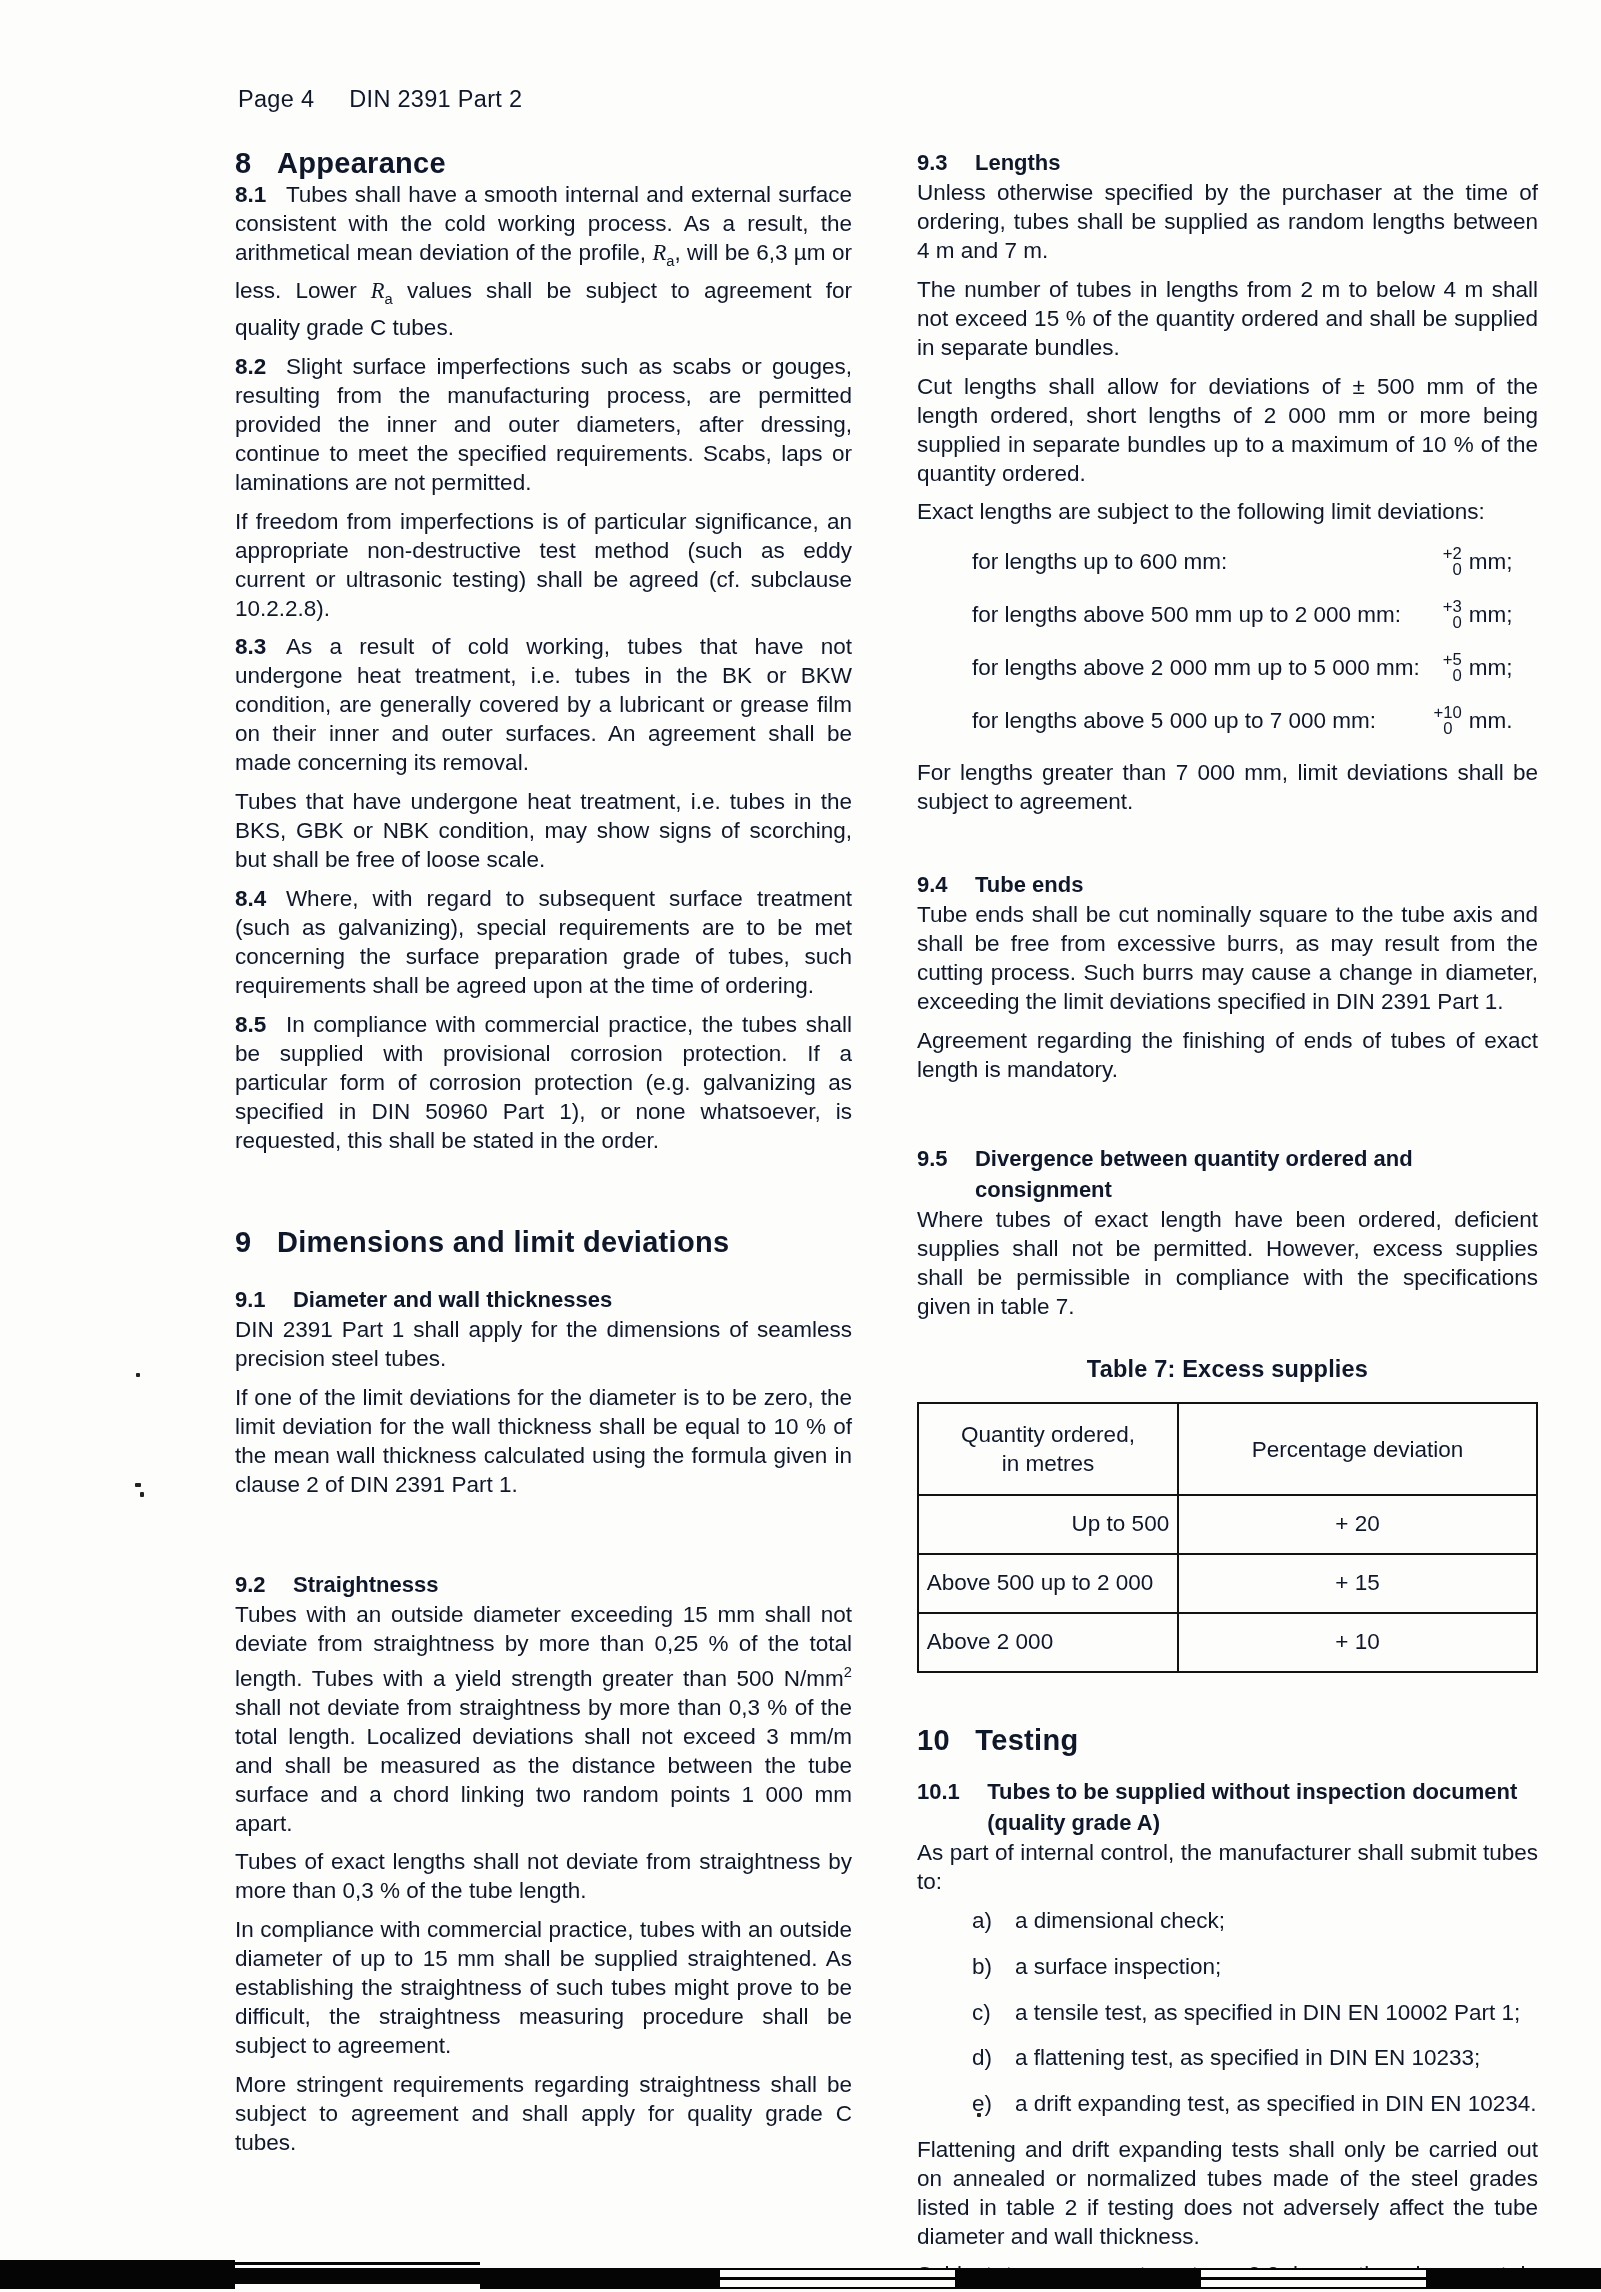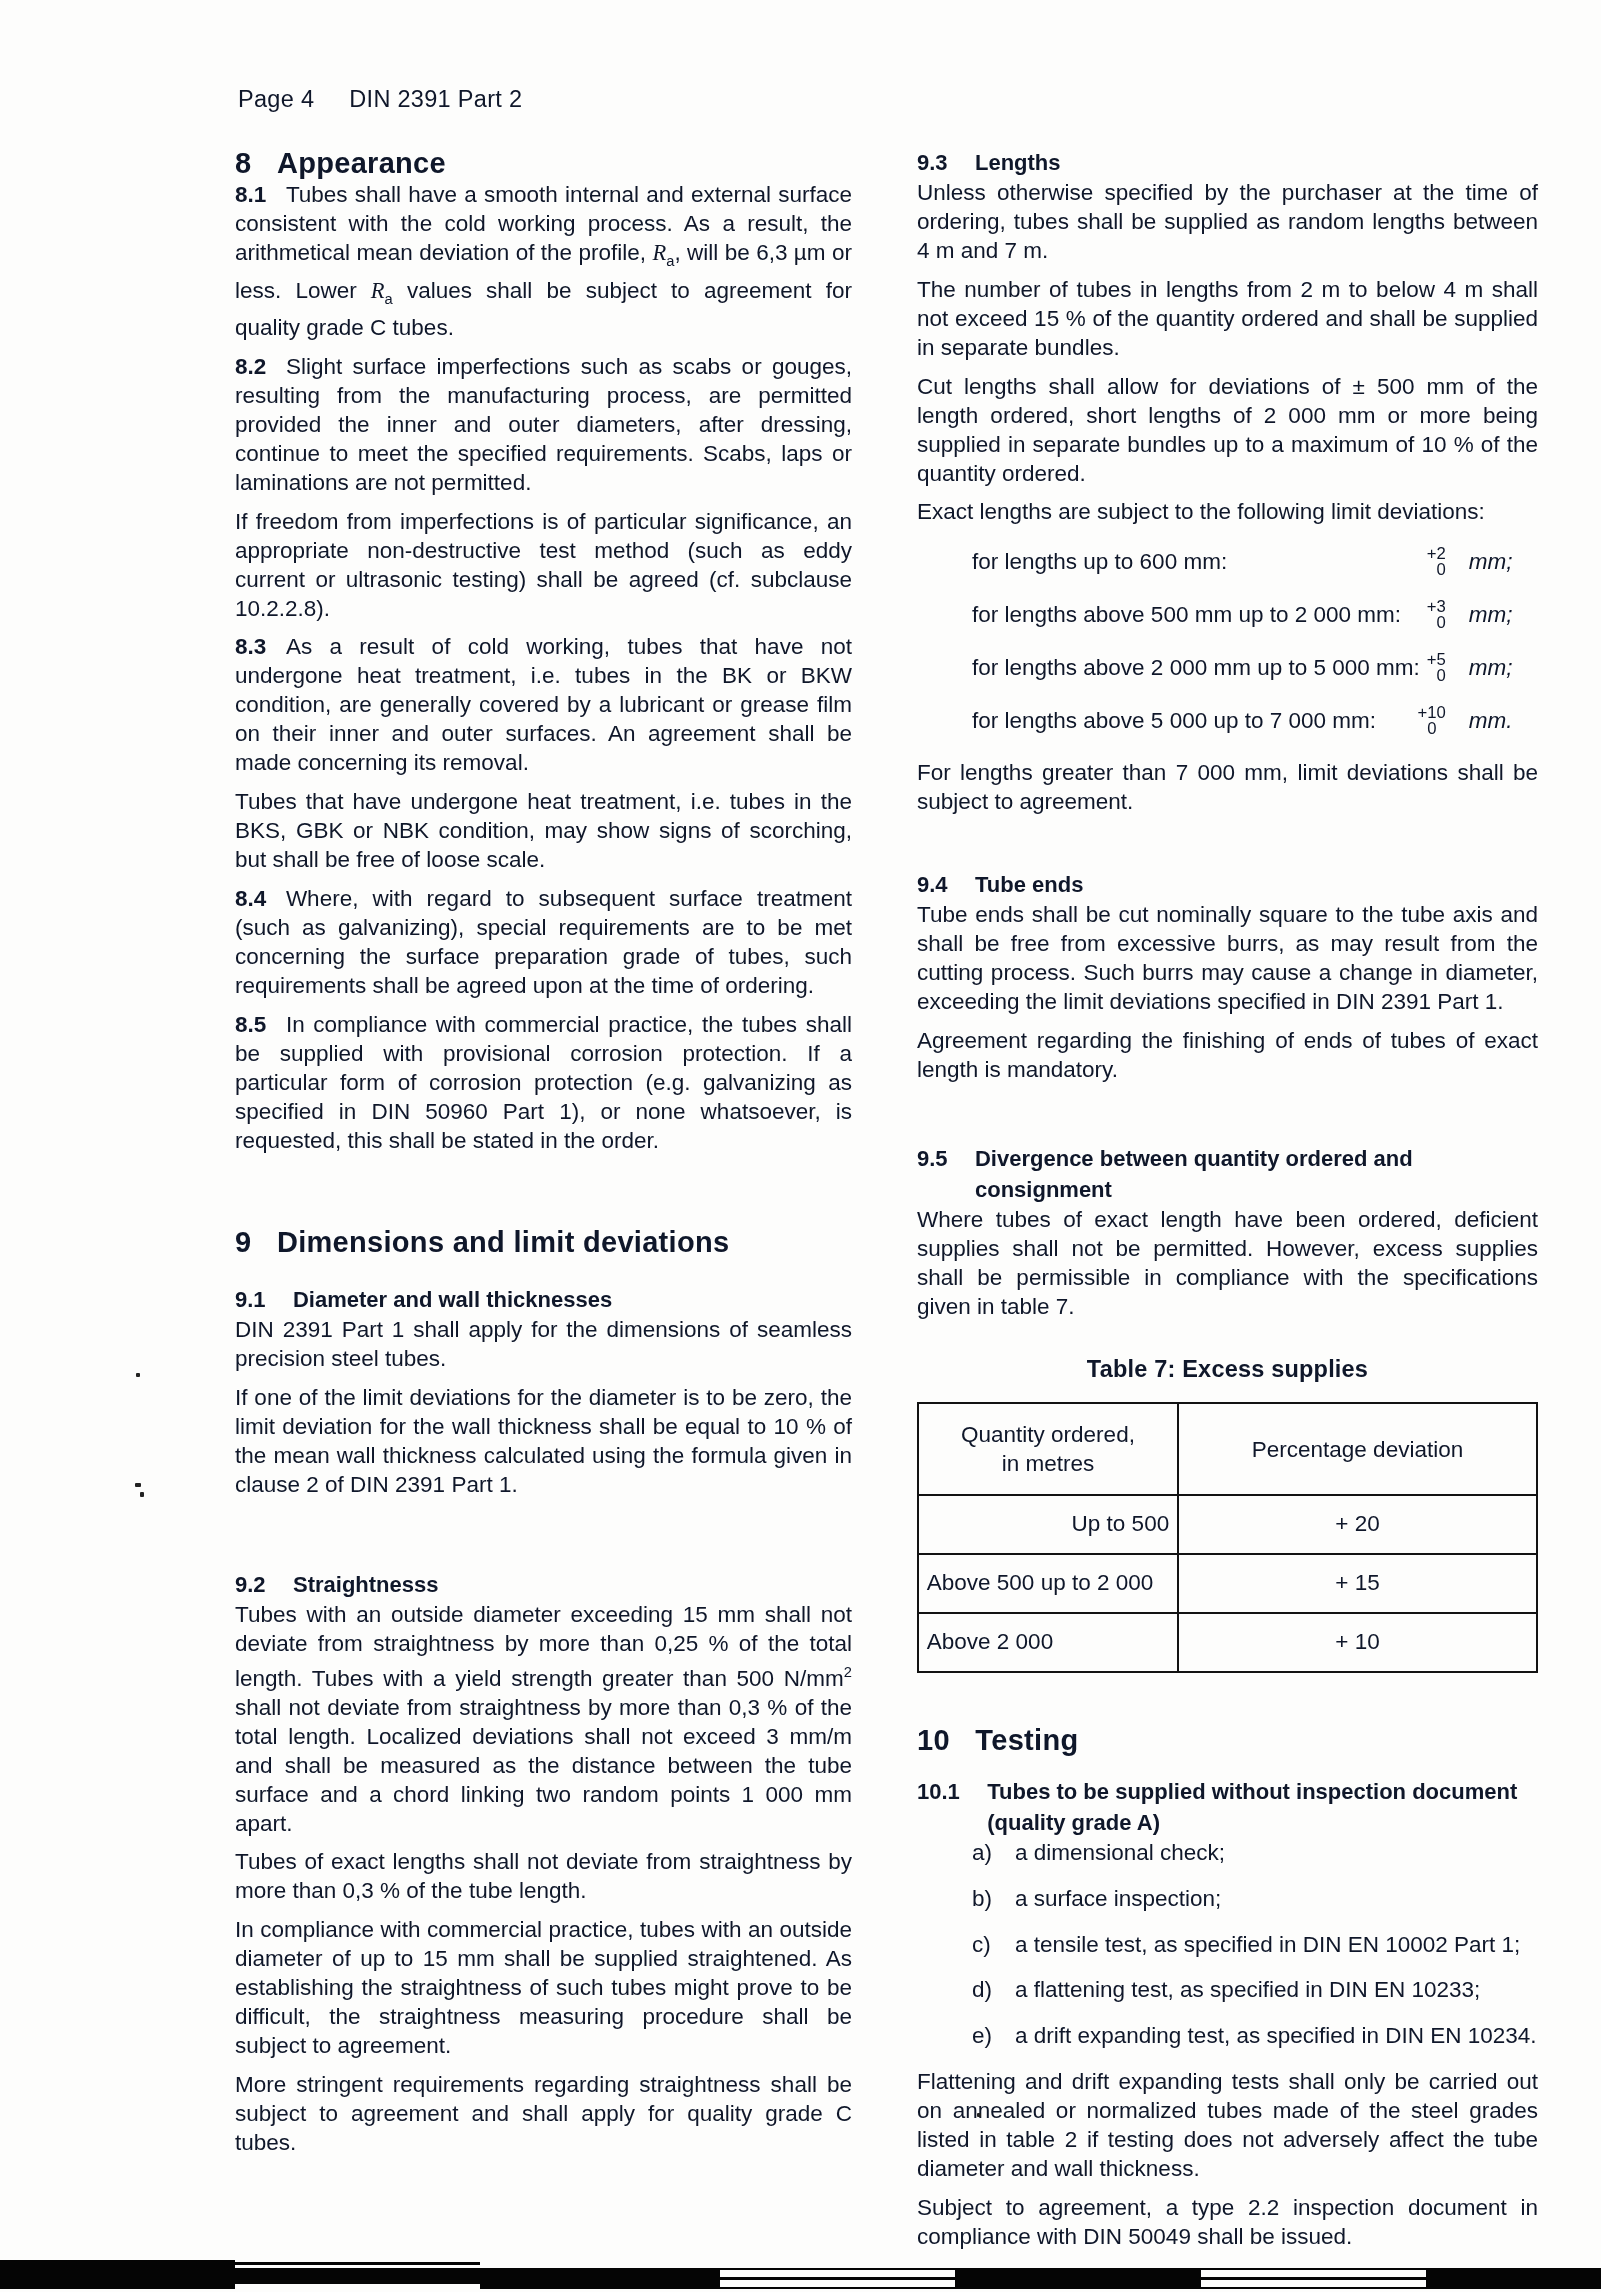--- a/index.html
+++ b/index.html
@@ -70,21 +70,21 @@
     margin:0 25.5px 21.6px 55px;
     font-size:22.5px;
   }
   .dev-value{display:inline-flex; align-items:center;}
   .stack{
     display:inline-flex; flex-direction:column;
     font-size:16.7px; line-height:15.7px;
     text-align:left;
   }
   .stack .bot{padding-left:9.8px;}
-  .dev-unit{margin-left:23px;font-style:italic;}
+  .dev-unit{margin-left:7px;}
   .indent56{margin-left:55px;}
   .table-title{
     text-align:center;
     font-size:23.5px; font-weight:bold;
     letter-spacing:0.2px;
   }
   table.t7{
     width:100%;
     border-collapse:collapse;
     border:2.9px solid #121212;
@@ -277,20 +277,21 @@
 
       <div class="sec-h mt52">
         <span class="hnum">10</span>
         <span>Testing</span>
       </div>
 
       <div class="sub-h mt20">
         <span class="hnum">10.1</span>
         <span>Tubes to be supplied without inspection document (quality grade A)</span>
       </div>
+      <p class="body mt14">As part of internal control, the manufacturer shall submit tubes to:</p>
 
       <div>
         <div class="abc-item">
           <span class="abc-marker">a)</span>
           <span>a dimensional check;</span>
         </div>
         <div class="abc-item">
           <span class="abc-marker">b)</span>
           <span>a surface inspection;</span>
         </div>

